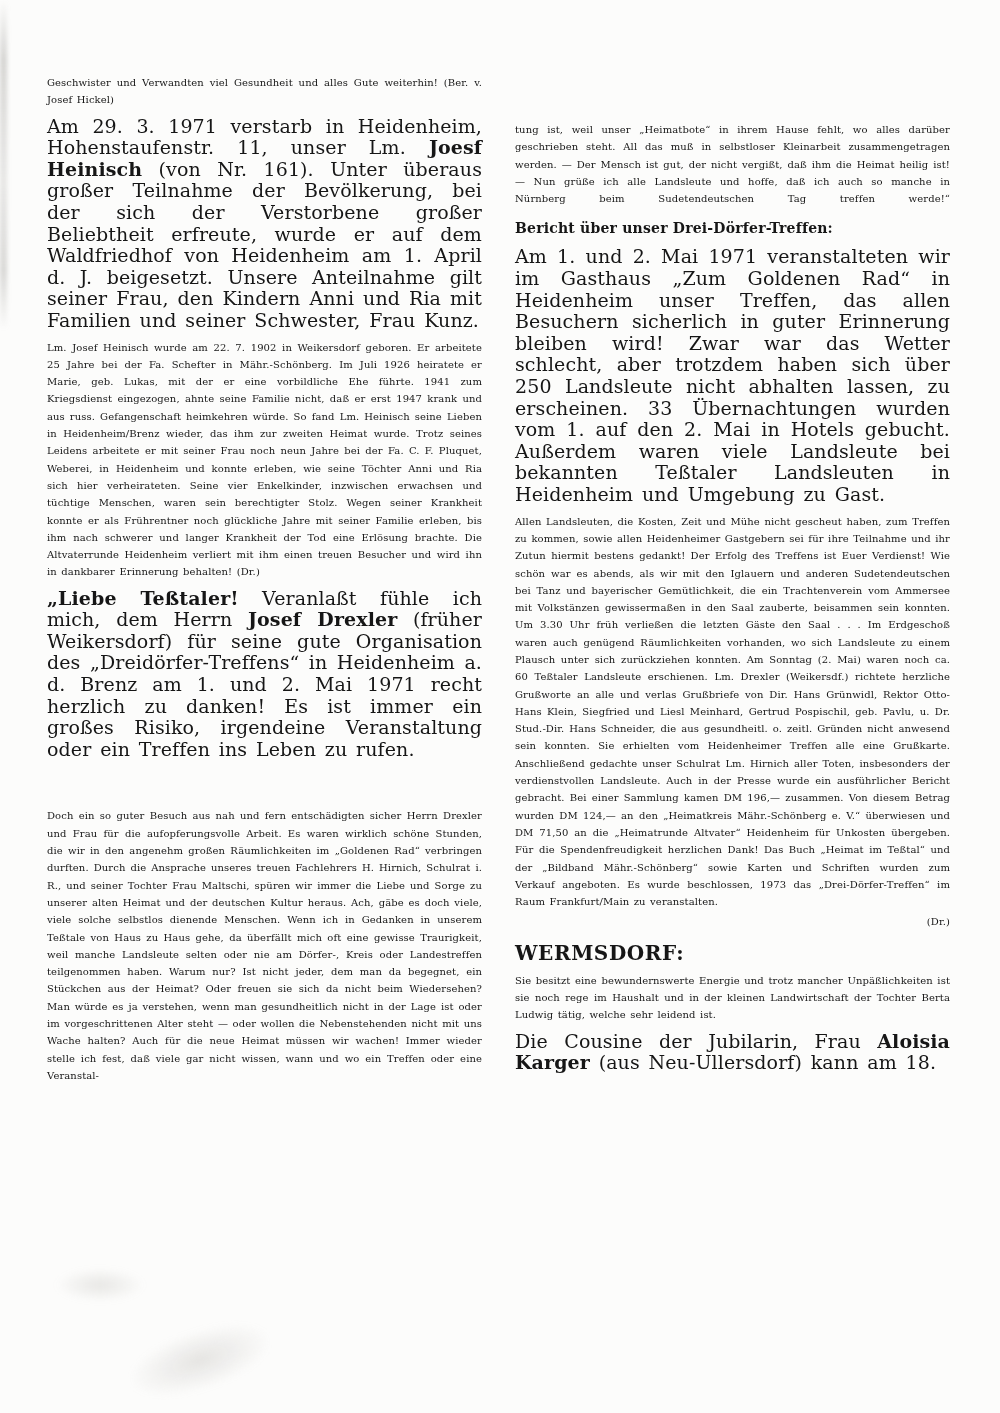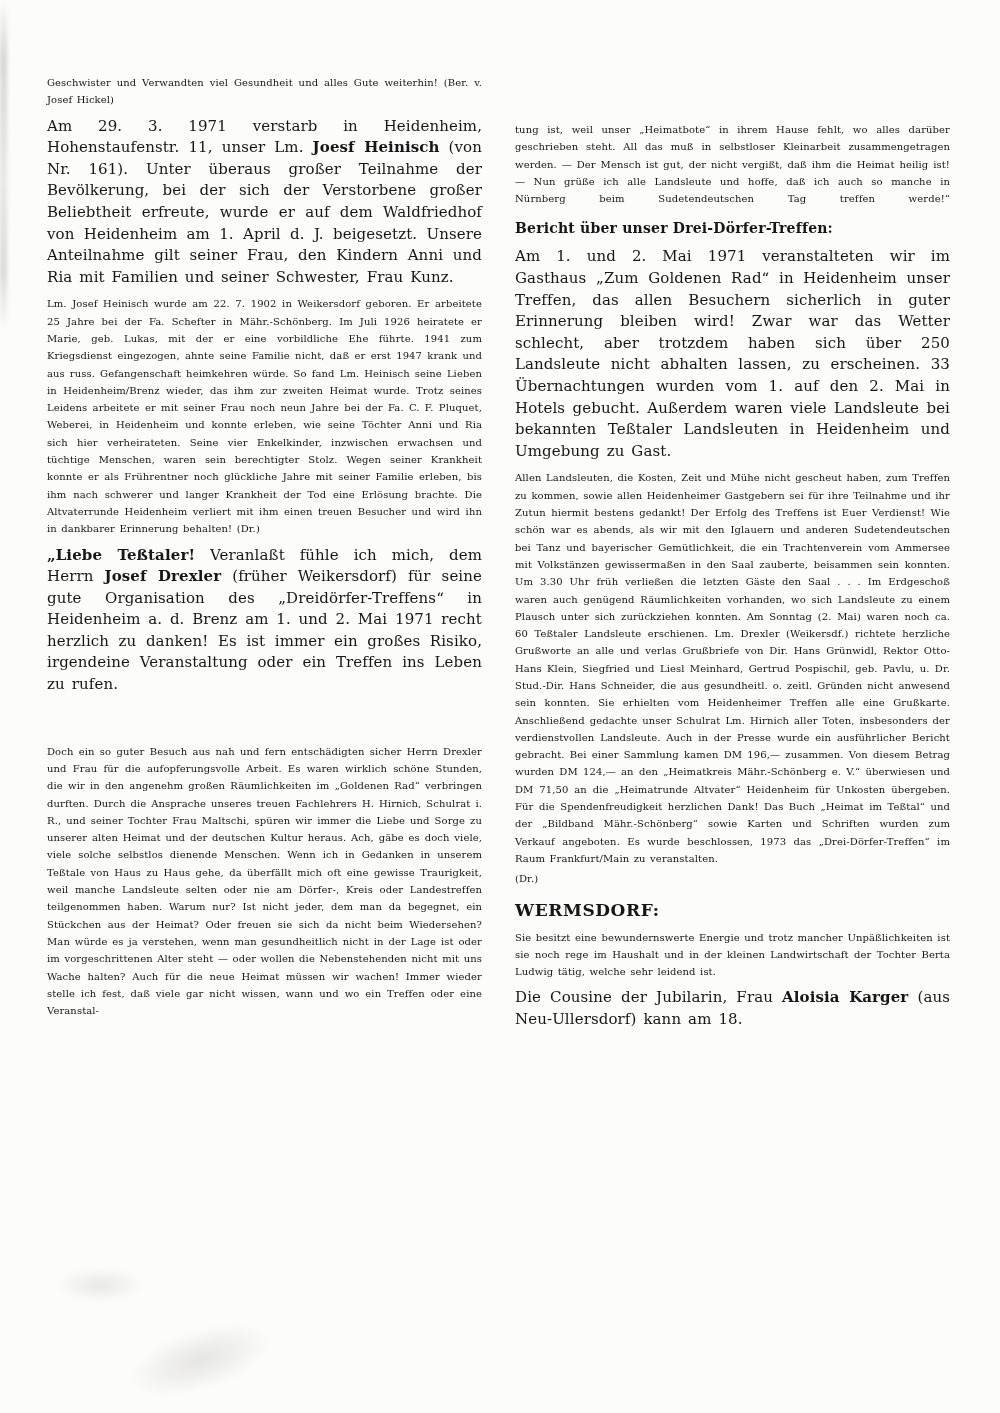--- a/index.html
+++ b/index.html
@@ -17,49 +17,49 @@
   .columns {
     position: absolute;
     left: 47px; top: 74px;
     width: 903px;
     display: flex;
     gap: 33px;
   }
   .col { width: 435px; }
   .col p { margin: 0 0 7px 0; }
   p.body {
-    font-size: 15px;
+    font-size: 19px;
     line-height: 21.6px;
     text-align: justify;
     word-spacing: 0.14em;
     letter-spacing: 0.1px;
   }
   p.small {
     font-size: 10px;
     line-height: 17.3px;
     text-align: justify;
     word-spacing: 0.12em;
     letter-spacing: 0.1px;
   }
   p.heading {
     font-size: 14px;
     line-height: 23px;
     font-weight: bold;
     margin: 10px 0 6px 0;
     letter-spacing: 0.2px;
   }
   p.heading-caps {
-    font-size: 17px;
+    font-size: 20px;
     line-height: 24px;
     font-weight: bold;
     margin: 10px 0 7px 0;
     letter-spacing: 0.6px;
   }
   p.cont { text-align-last: justify; margin-top: 47px; }
-  p.align-right { text-align: left; margin-top: -4px; }
+  p.align-right { text-align: right; margin-top: -4px; }
   .b { font-weight: bold; }
   
   .smudge { position: absolute; pointer-events: none; }
   .smudge-left-edge {
     left: 0; top: 985; width: 7px; height: 330px;
     background: linear-gradient(to bottom,
       rgba(150,148,144,0) 0%,
       rgba(150,148,144,0.38) 18%,
       rgba(160,158,154,0.22) 55%,
       rgba(150,148,144,0.35) 82%,

